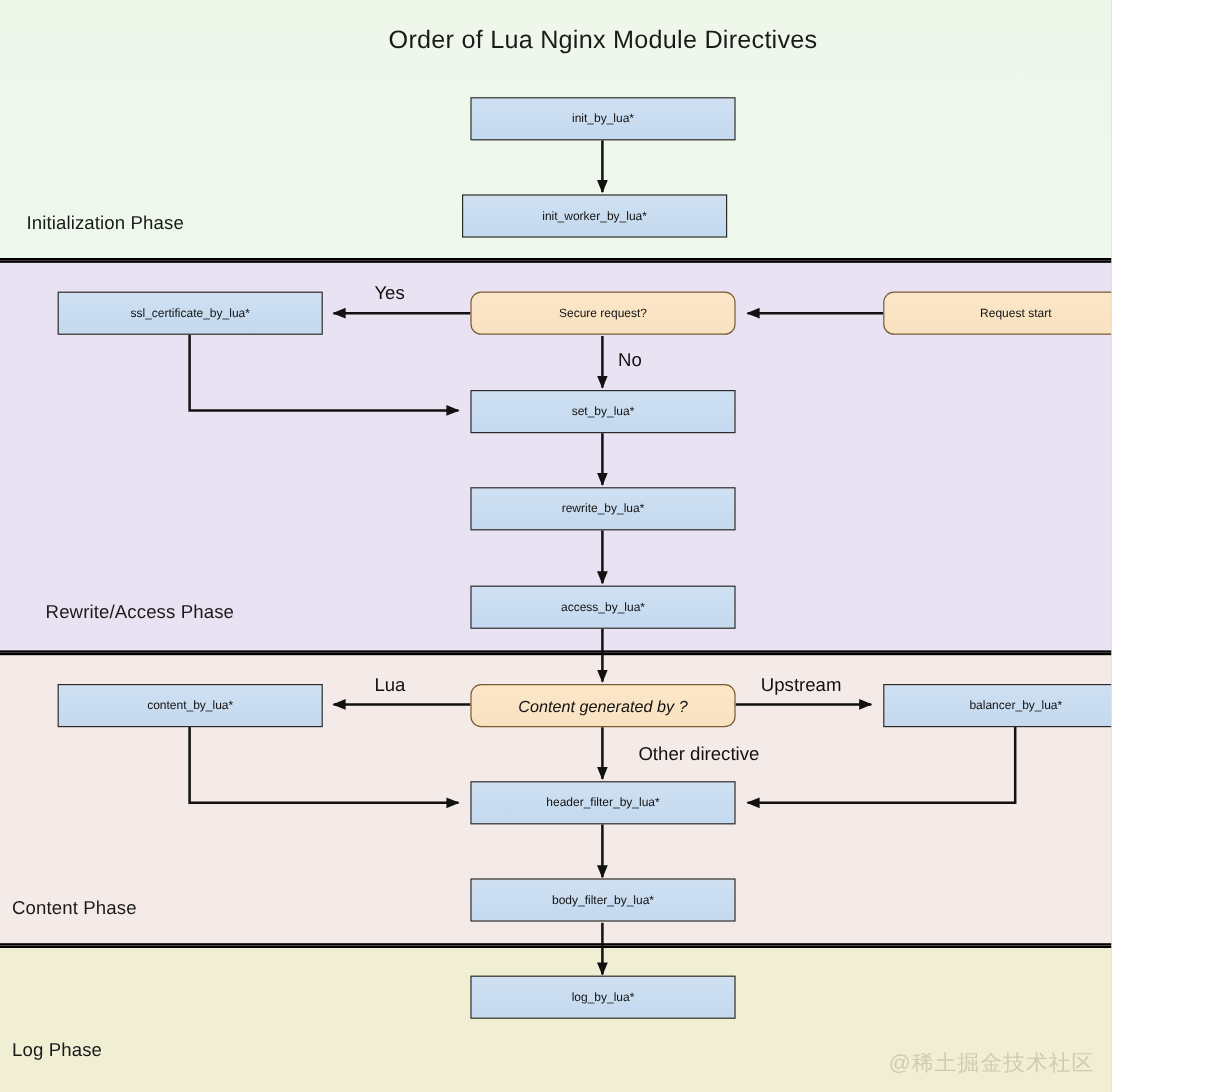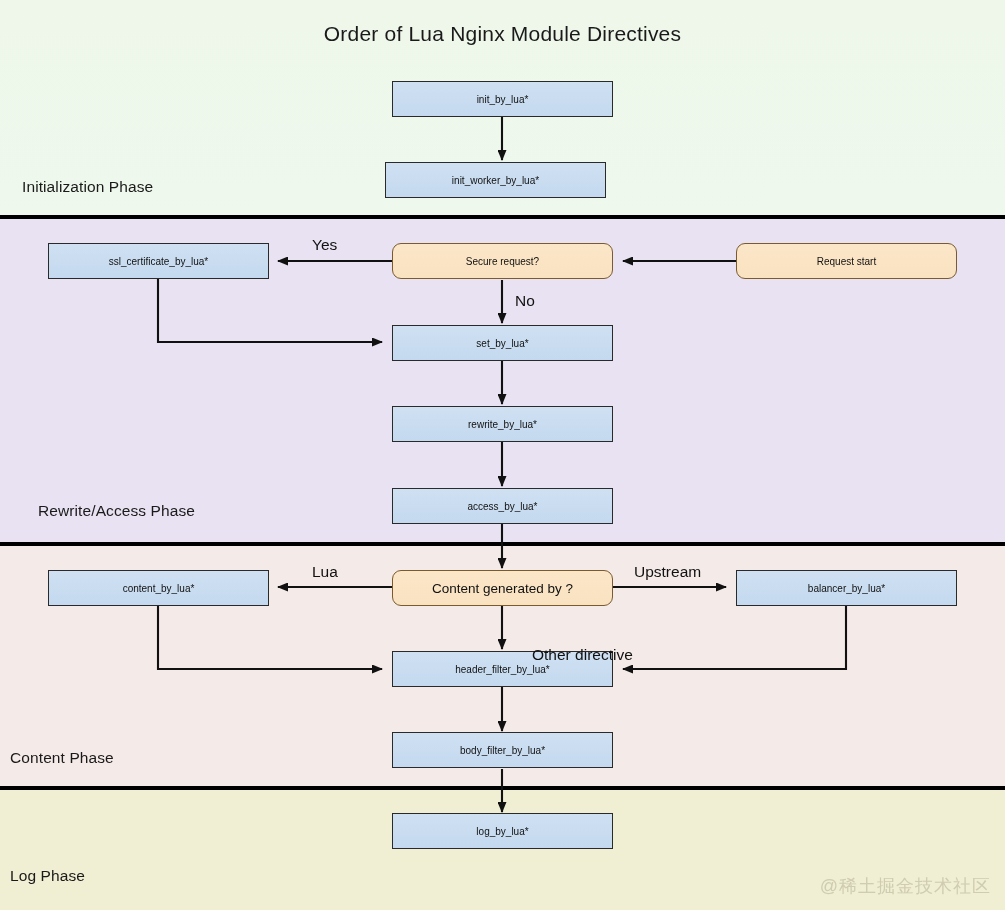--- a/index.html
+++ b/index.html
@@ -3,21 +3,21 @@
 <meta charset="utf-8">
 <title>Order of Lua Nginx Module Directives</title>
 <style>
   html, body {
     margin: 0;
     padding: 0;
     background: #ffffff;
   }
   #canvas {
     position: relative;
-    width: 1005px;
+    width: 926px;
     height: 910px;
     overflow: hidden;
     font-family: "Liberation Sans", sans-serif;
     background: #c2410c;
   }
   
   .band {
     position: absolute;
     left: 0;
     width: 1005px;
@@ -66,21 +66,21 @@
   }
   .node.proc {
     background: linear-gradient(to bottom, #cfe0f2, #c4d9ef);
     border-color: #2a2a2a;
   }
   .node.decision {
     background: linear-gradient(to bottom, #fbe6c8, #f9e2c0);
     border-color: #7a5a2e;
     border-radius: 9px;
   }
-  .node.small-text { font-size: 13.5px; }
+  .node.small-text { font-size: 13.5px; font-style: italic; }
 
   
   .edge-label {
     position: absolute;
     font-size: 15.5px;
     color: #111111;
     white-space: nowrap;
     z-index: 6;
   }
 
@@ -215,21 +215,21 @@
   </div>
 
   <div class="edge-label" style="left:312px; top:236px;">Yes</div>
 
   <div class="edge-label" style="left:515px; top:292px;">No</div>
 
   <div class="edge-label" style="left:312px; top:563px;">Lua</div>
 
   <div class="edge-label" style="left:634px; top:563px;">Upstream</div>
 
-  <div class="edge-label" style="left:532px; top:646px;text-align:center;">Other directive</div>
+  <div class="edge-label" style="left:532px; top:620px;text-align:center;">Other directive</div>
 
   <div class="band-label" style="top:178px;margin-left:12px;">Initialization Phase</div>
   <div class="band-label" style="top:502px;margin-left:28px;">Rewrite/Access Phase</div>
   <div class="band-label" style="top:749px;">Content Phase</div>
   <div class="band-label" style="top:867px;">Log Phase</div>
 
   <div id="watermark">@稀土掘金技术社区</div>
 
 </div>
 

